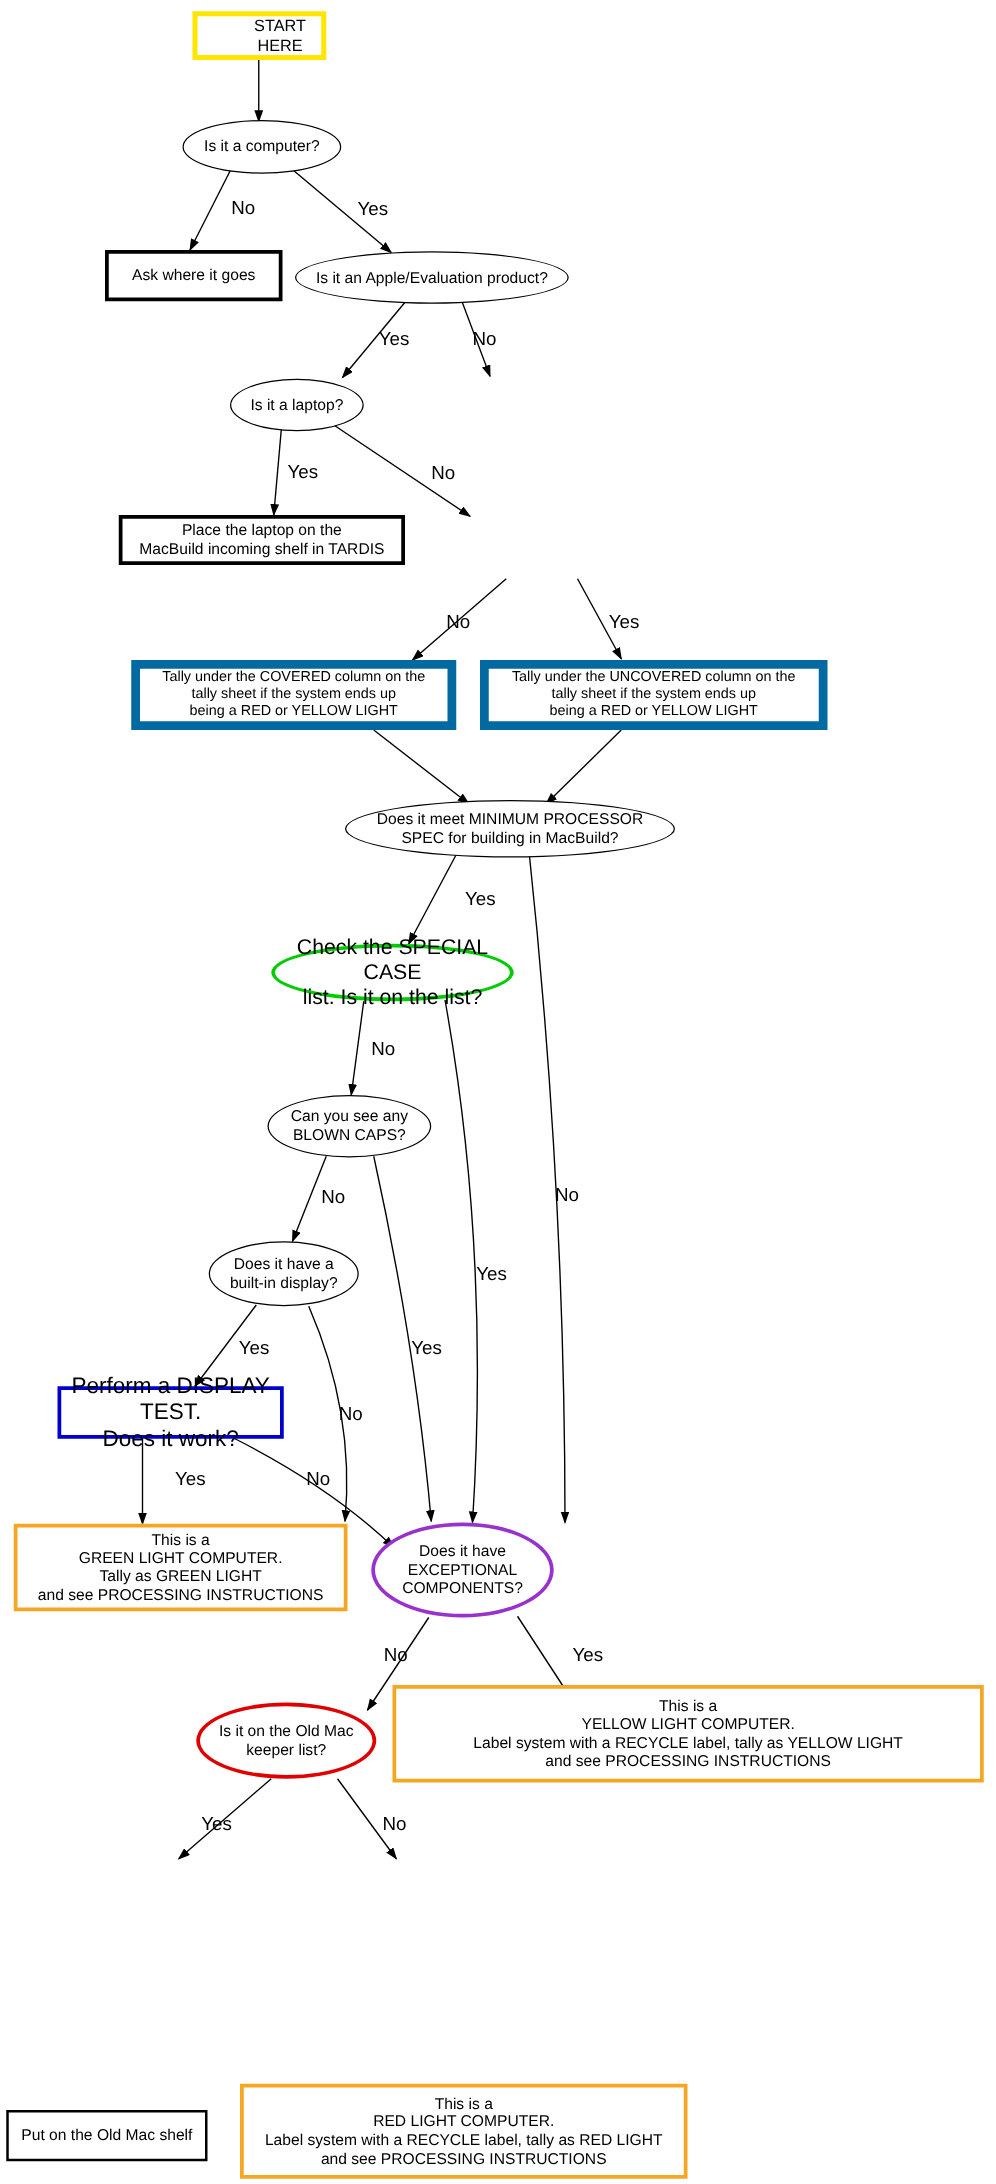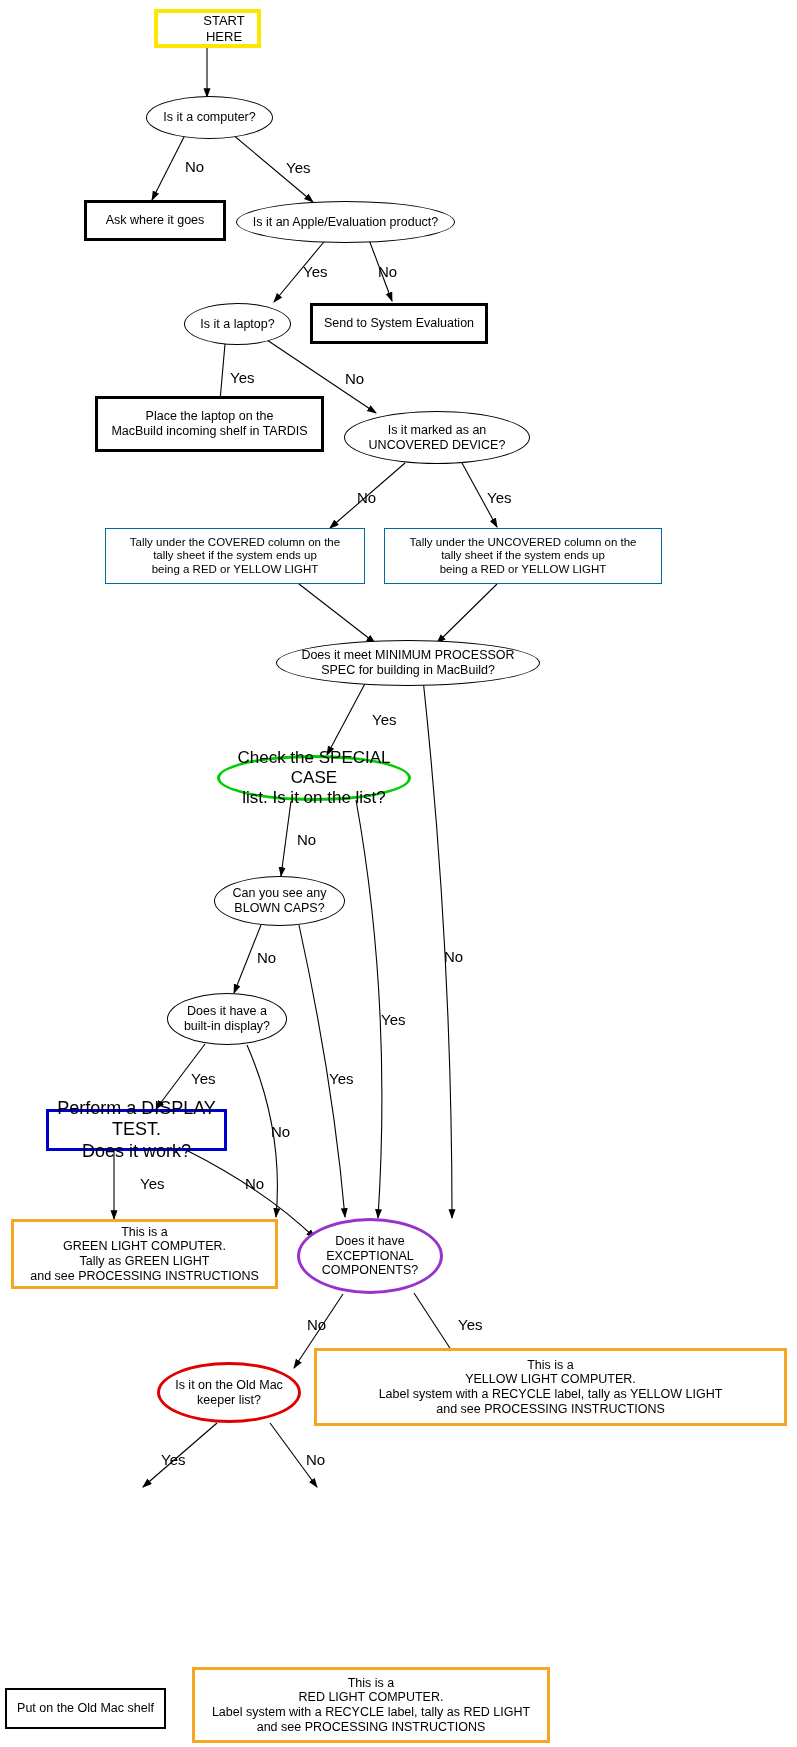--- a/index.html
+++ b/index.html
@@ -39,21 +39,21 @@
     white-space: pre-line;
     z-index: 2;
   }
   .node.box {
     border: 2px solid #000000;
   }
   .node.box-thick {
     border: 3px solid #000000;
   }
   .node.box-thin {
-    border: 1px solid #0369a1;
+    border: 7px solid #0369a1;
   }
   .node.ellipse {
     border: 1px solid #000000;
     border-radius: 50% / 50%;
   }
   .n-start { border-color: #ffe600 !important; border-width: 4px !important; padding-left: 33px; }
   .n-green { border-color: #00cc00 !important; border-width: 3px !important; }
   .n-blue  { border-color: #0000cc !important; border-width: 3px !important; }
   .n-orange{ border-color: #f5a623 !important; border-width: 3px !important; }
   .n-purple{ border-color: #9932cc !important; border-width: 3px !important; }
@@ -110,27 +110,24 @@
   <div class="node box n-start" style="left:154px; top:9px; width:107px; height:39px; font-size:13px;">START HERE</div>
 
   <div class="node ellipse" style="left:146px; top:96px; width:127px; height:43px; font-size:12.5px;">Is it a computer?</div>
 
   <div class="node box-thick" style="left:84px; top:200px; width:142px; height:41px; font-size:12.5px;">Ask where it goes</div>
 
   <div class="node ellipse" style="left:236px; top:201px; width:219px; height:42px; font-size:12.5px;">Is it an Apple/Evaluation product?</div>
 
   <div class="node ellipse" style="left:184px; top:303px; width:107px; height:42px; font-size:12.5px;">Is it a laptop?</div>
 
-  <div class="node box-thick" style="left:310px; top:303px; width:178px; height:41px; font-size:12.5px;">Send to System Evaluation</div>
-
-  <div class="node box-thick" style="left:95px; top:396px; width:229px; height:56px; font-size:12.5px;">Place the laptop on the
+
+  <div class="node box-thick" style="left:95px; top:412px; width:229px; height:40px; font-size:12.5px;">Place the laptop on the
 MacBuild incoming shelf in TARDIS</div>
 
-  <div class="node ellipse" style="left:344px; top:411px; width:186px; height:53px; font-size:12.5px;">Is it marked as an
-UNCOVERED DEVICE?</div>
 
   <div class="node box-thin" style="left:105px; top:528px; width:260px; height:56px; font-size:11.5px;">Tally under the COVERED column on the
 tally sheet if the system ends up
 being a RED or YELLOW LIGHT</div>
 
   <div class="node box-thin" style="left:384px; top:528px; width:278px; height:56px; font-size:11.5px;">Tally under the UNCOVERED column on the
 tally sheet if the system ends up
 being a RED or YELLOW LIGHT</div>
 
   <div class="node ellipse" style="left:276px; top:640px; width:264px; height:46px; font-size:12.5px;">Does it meet MINIMUM PROCESSOR

